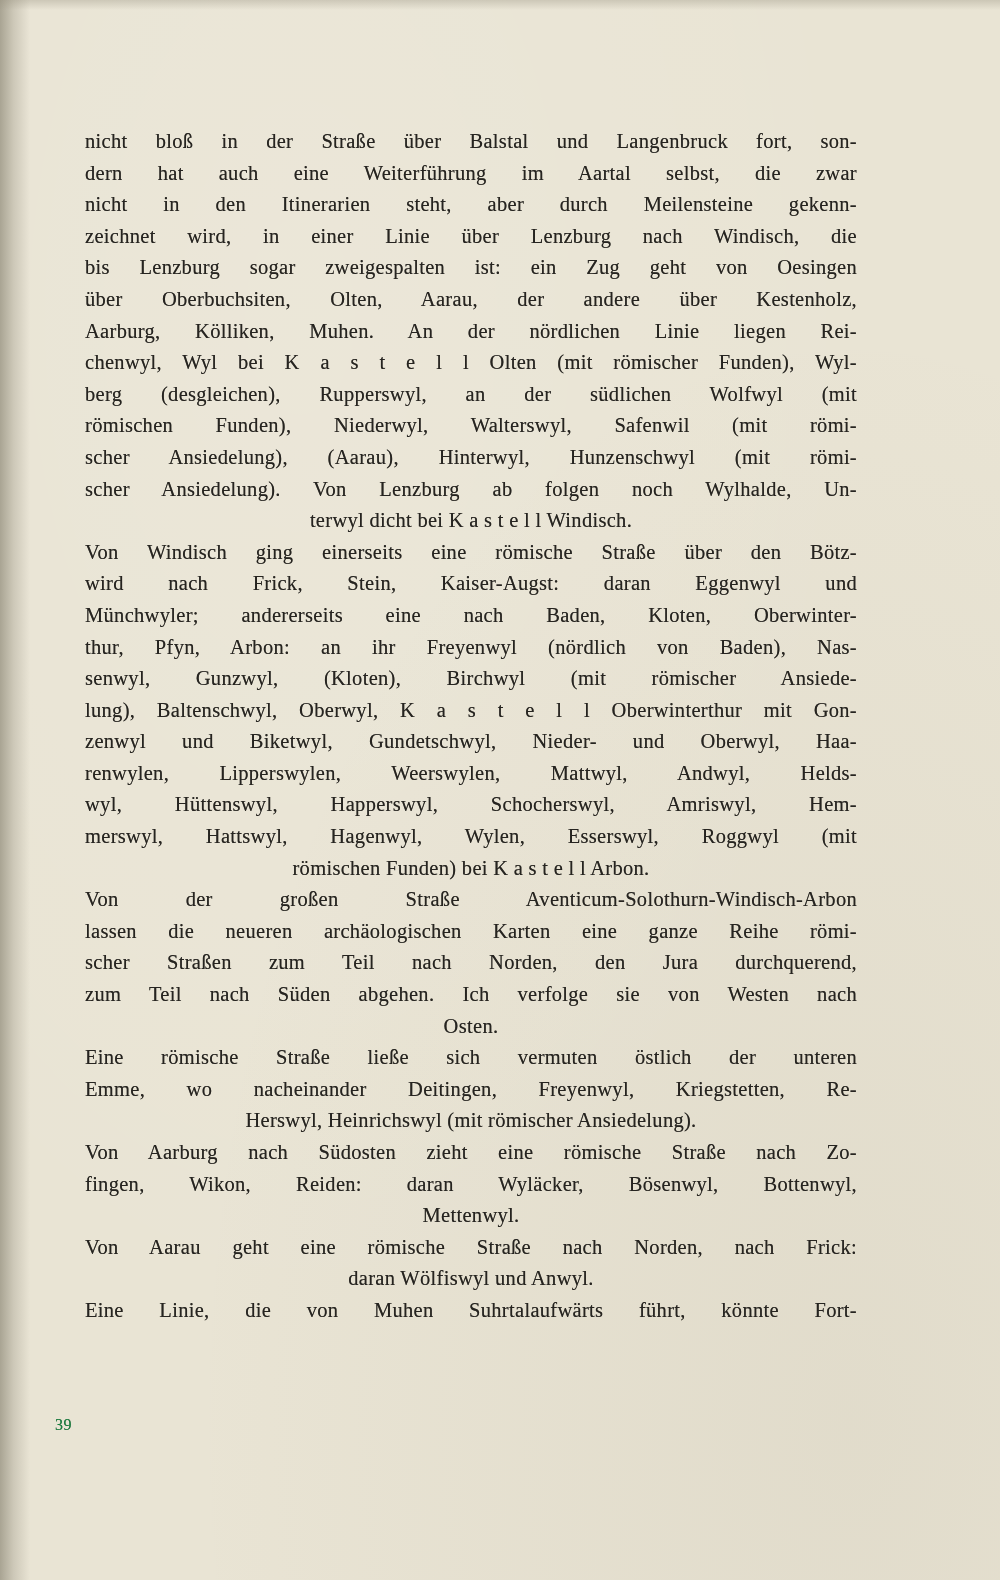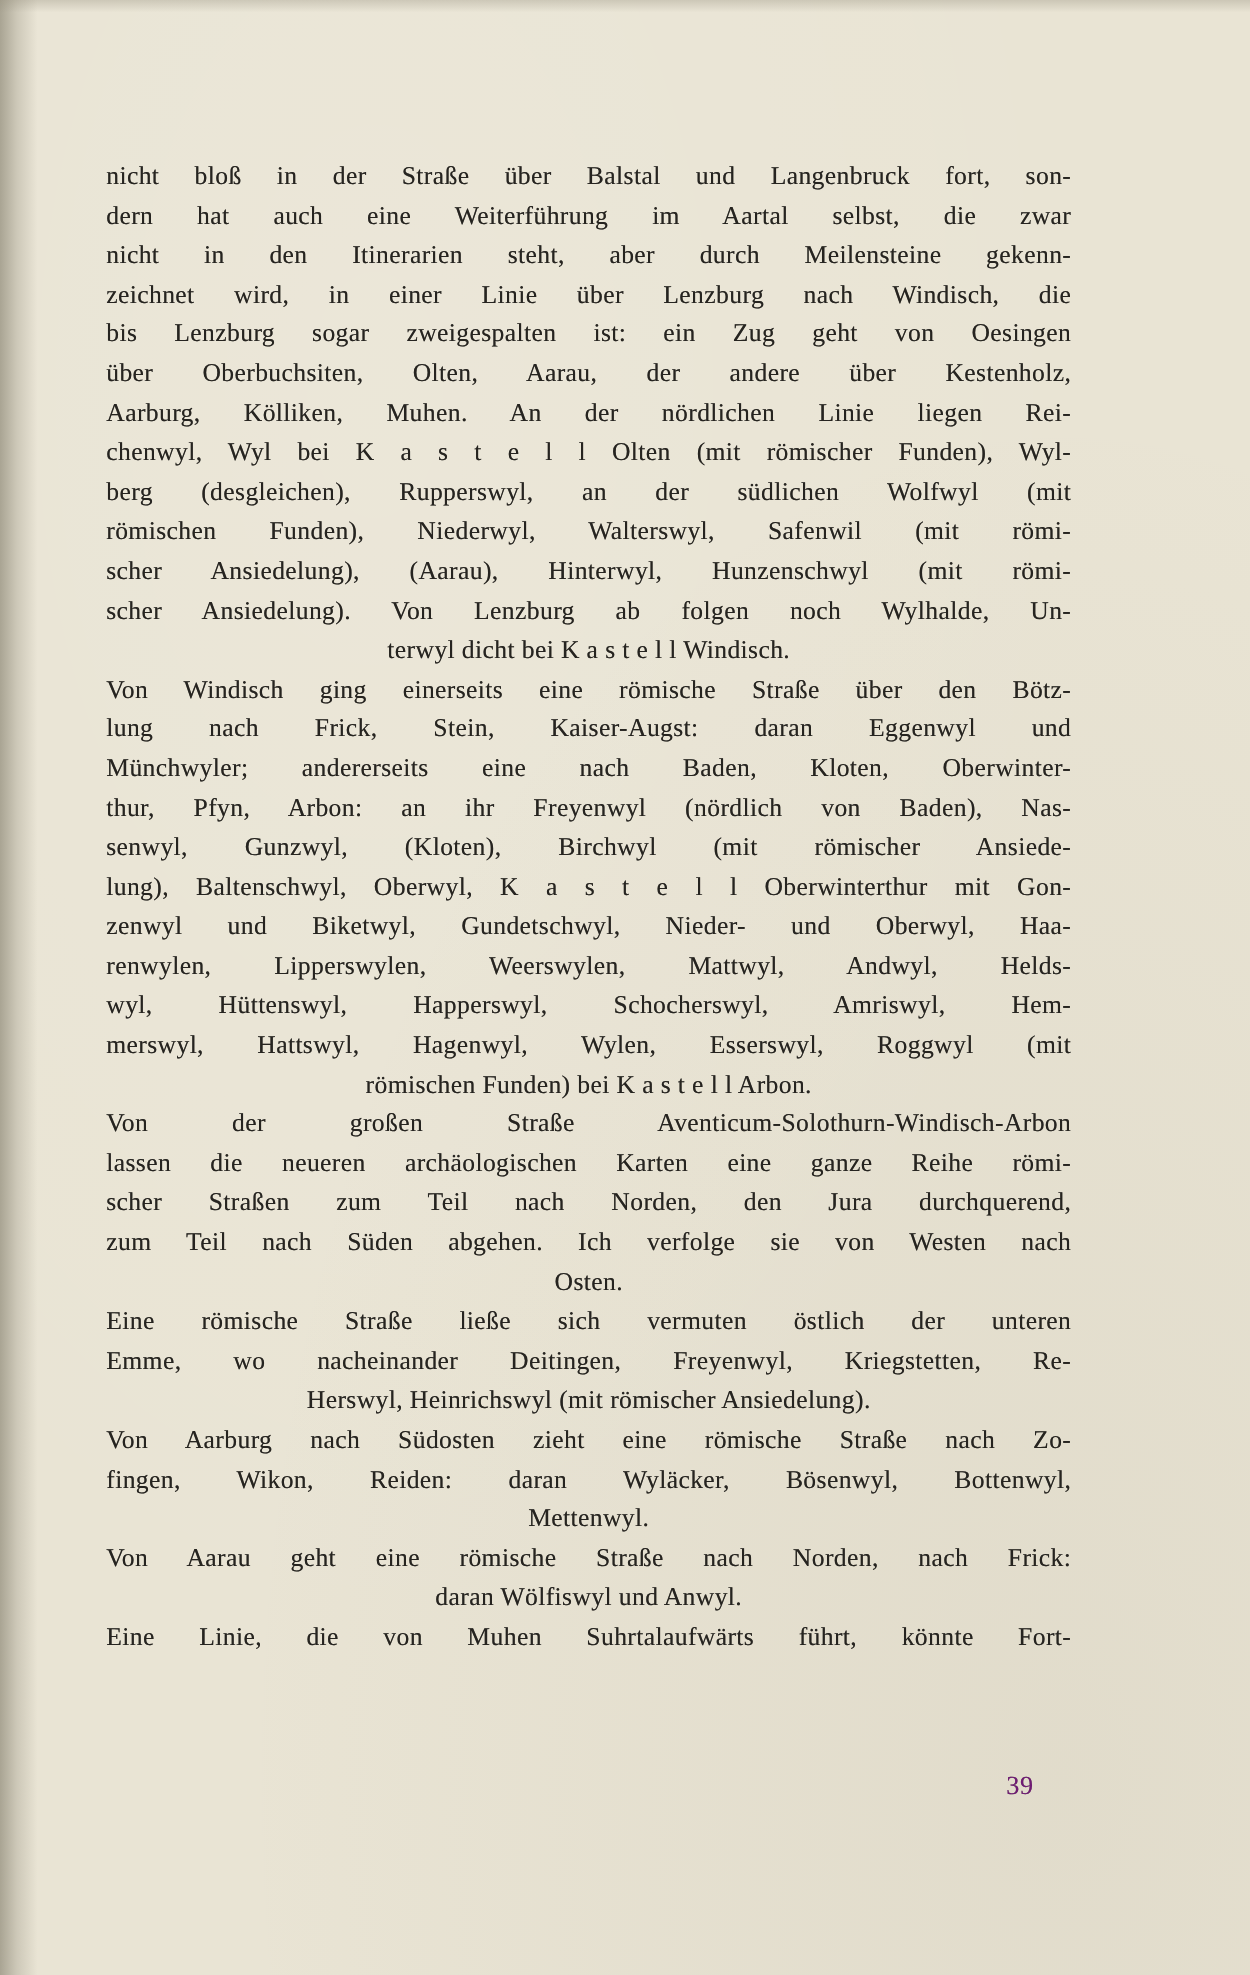--- a/index.html
+++ b/index.html
@@ -56,23 +56,23 @@
   .line.j {
     text-align: justify;
     text-align-last: justify;
     -moz-text-align-last: justify;
   }
   .page-number {
     position: absolute;
     left: 55px;
     top: 1416px;
     width: 772px;
-    text-align: right;
-    color: #701a75;
-    font-size: 21px;
+    text-align: left;
+    color: #15803d;
+    font-size: 16px;
     letter-spacing: 0.5px;
     text-shadow: 0 0 0.5px rgba(38,36,32,0.55);
   }
 </style>
 </head>
 <body>
 
 <div class="paper-texture"></div>
 <div class="scan-edge-left"></div>
 <div class="scan-edge-top"></div>
@@ -85,21 +85,21 @@
     <div class="line j">bis Lenzburg sogar zweigespalten ist: ein Zug geht von Oesingen</div>
     <div class="line j">über Oberbuchsiten, Olten, Aarau, der andere über Kestenholz,</div>
     <div class="line j">Aarburg, Kölliken, Muhen. An der nördlichen Linie liegen Rei-</div>
     <div class="line j">chenwyl, Wyl bei K a s t e l l Olten (mit römischer Funden), Wyl-</div>
     <div class="line j">berg (desgleichen), Rupperswyl, an der südlichen Wolfwyl (mit</div>
     <div class="line j">römischen Funden), Niederwyl, Walterswyl, Safenwil (mit römi-</div>
     <div class="line j">scher Ansiedelung), (Aarau), Hinterwyl, Hunzenschwyl (mit römi-</div>
     <div class="line j">scher Ansiedelung). Von Lenzburg ab folgen noch Wylhalde, Un-</div>
     <div class="line">terwyl dicht bei K a s t e l l Windisch.</div>
     <div class="line j">Von Windisch ging einerseits eine römische Straße über den Bötz-</div>
-    <div class="line j">lung nach Frick, Stein, Kaiser-Augst: daran Eggenwyl und</div>
+    <div class="line j">wird nach Frick, Stein, Kaiser-Augst: daran Eggenwyl und</div>
     <div class="line j">Münchwyler; andererseits eine nach Baden, Kloten, Oberwinter-</div>
     <div class="line j">thur, Pfyn, Arbon: an ihr Freyenwyl (nördlich von Baden), Nas-</div>
     <div class="line j">senwyl, Gunzwyl, (Kloten), Birchwyl (mit römischer Ansiede-</div>
     <div class="line j">lung), Baltenschwyl, Oberwyl, K a s t e l l Oberwinterthur mit Gon-</div>
     <div class="line j">zenwyl und Biketwyl, Gundetschwyl, Nieder- und Oberwyl, Haa-</div>
     <div class="line j">renwylen, Lipperswylen, Weerswylen, Mattwyl, Andwyl, Helds-</div>
     <div class="line j">wyl, Hüttenswyl, Happerswyl, Schocherswyl, Amriswyl, Hem-</div>
     <div class="line j">merswyl, Hattswyl, Hagenwyl, Wylen, Esserswyl, Roggwyl (mit</div>
     <div class="line">römischen Funden) bei K a s t e l l Arbon.</div>
     <div class="line j">Von der großen Straße Aventicum-Solothurn-Windisch-Arbon</div>

